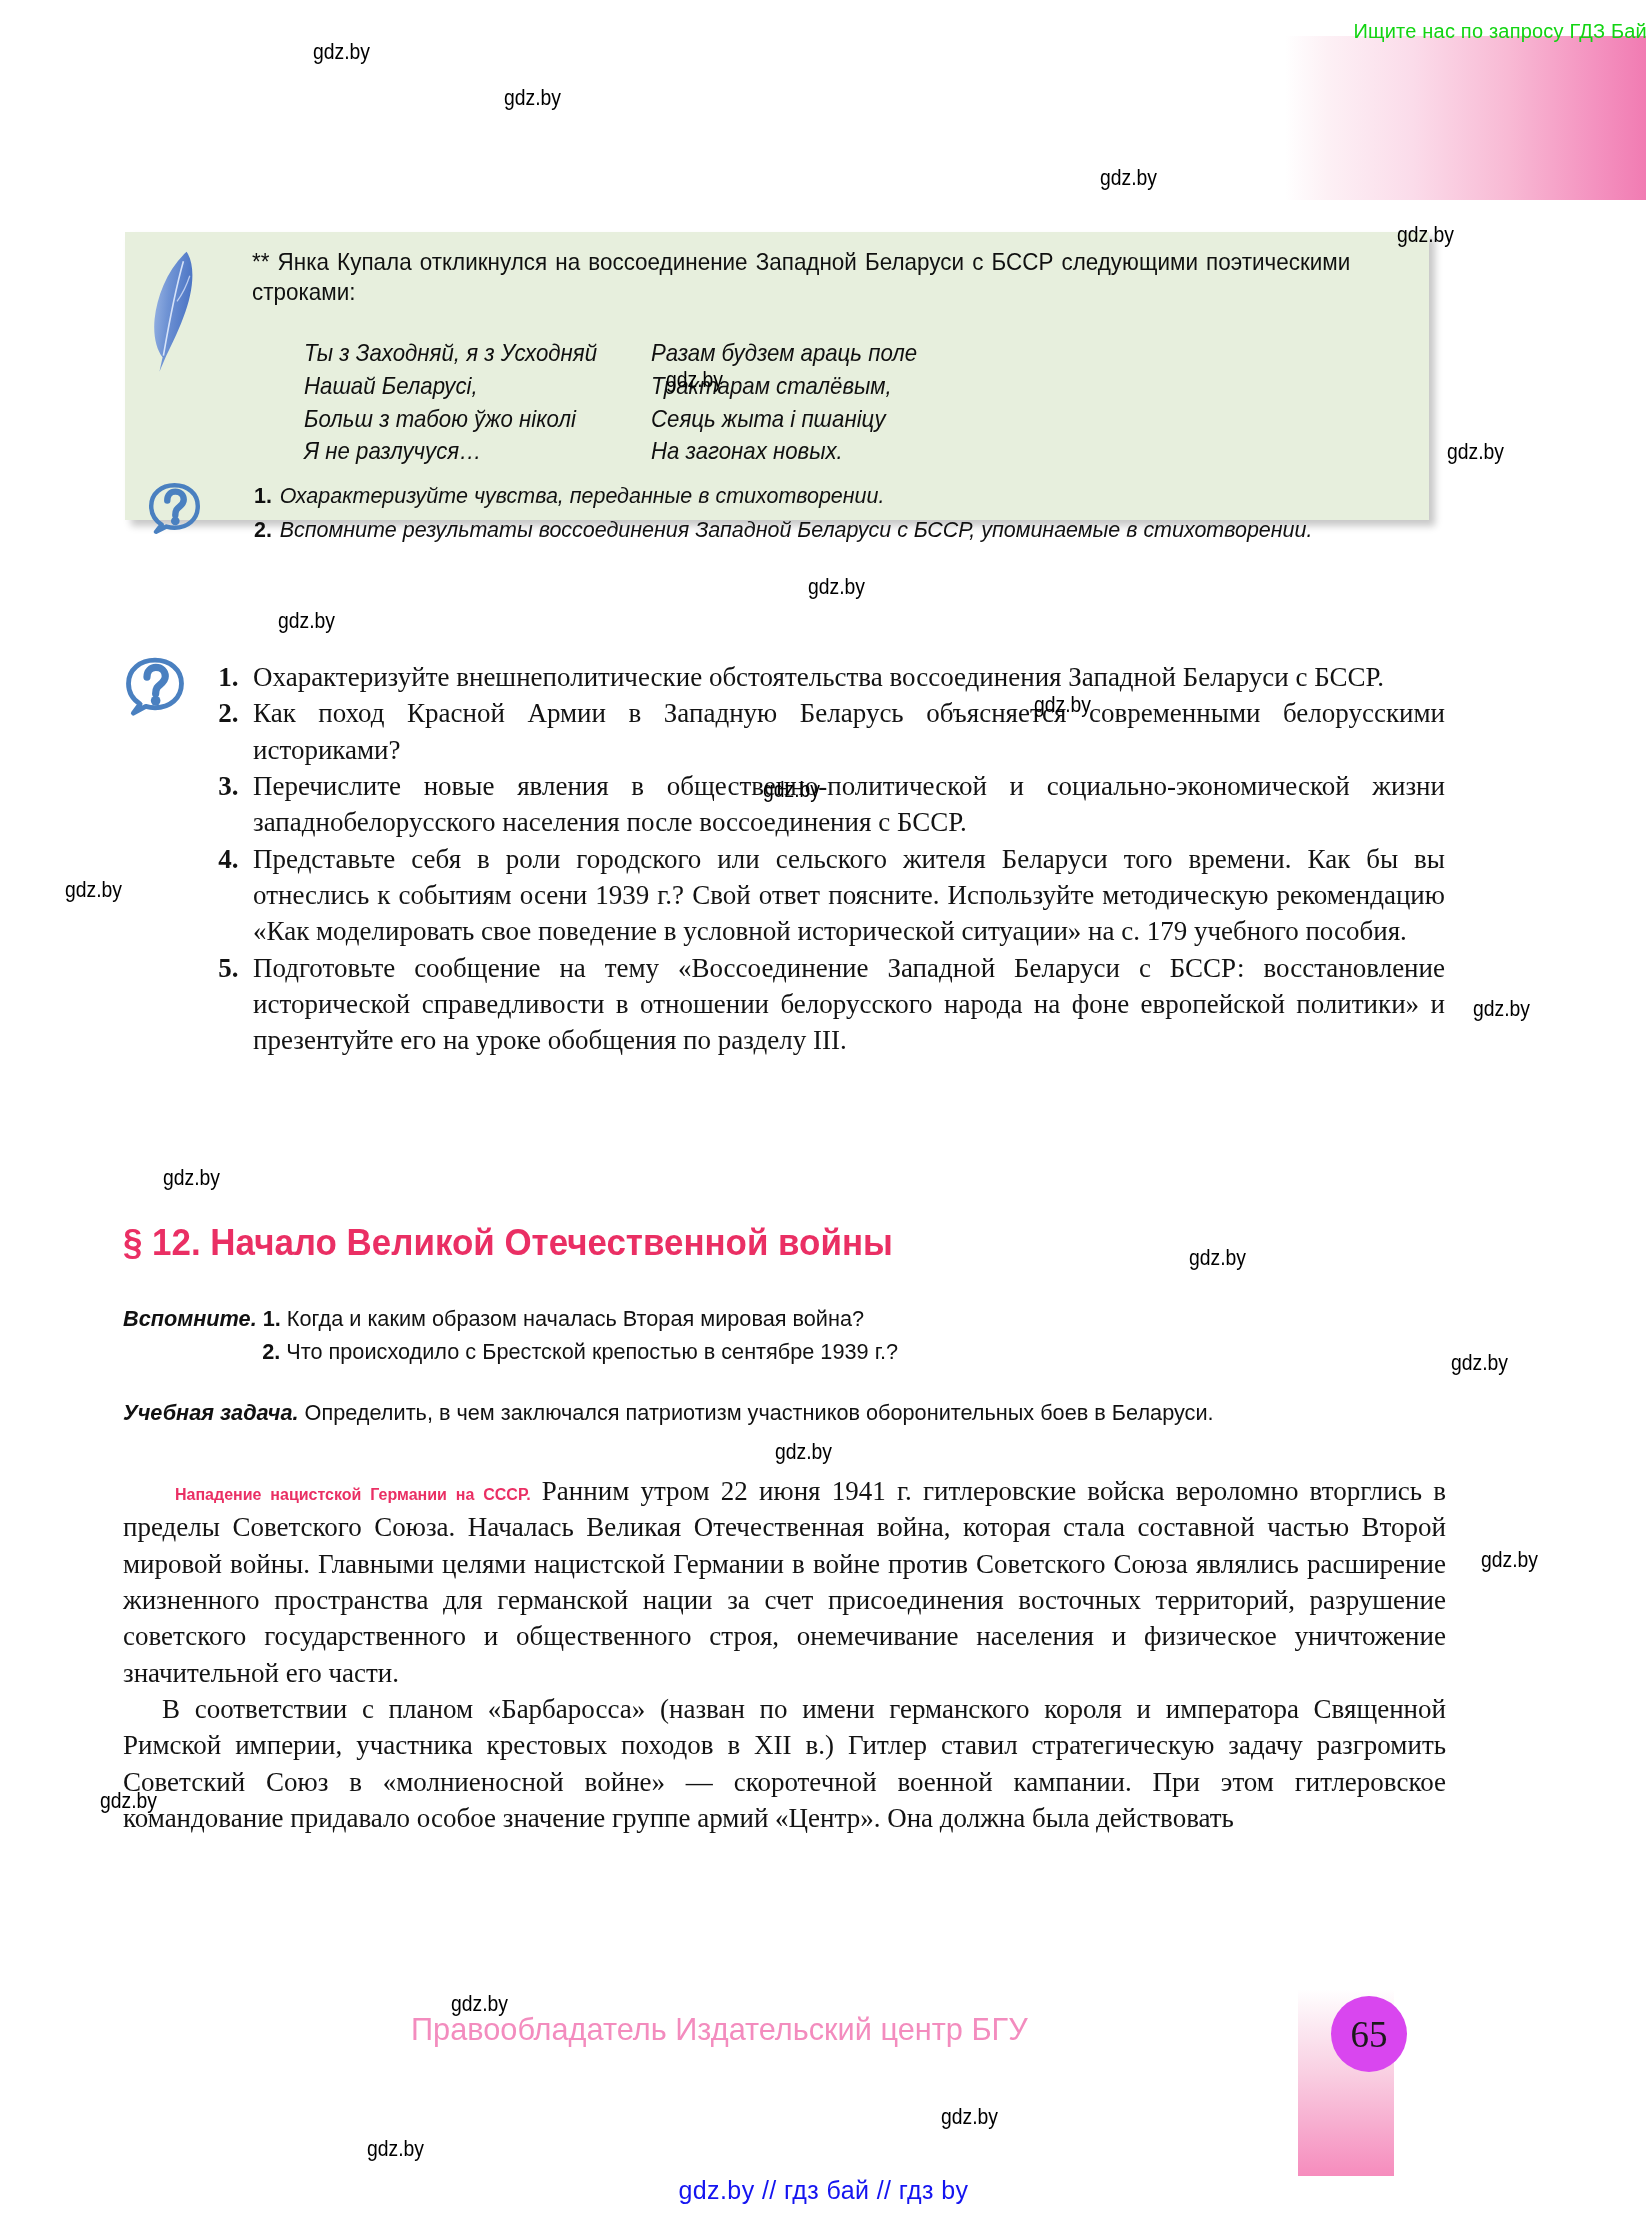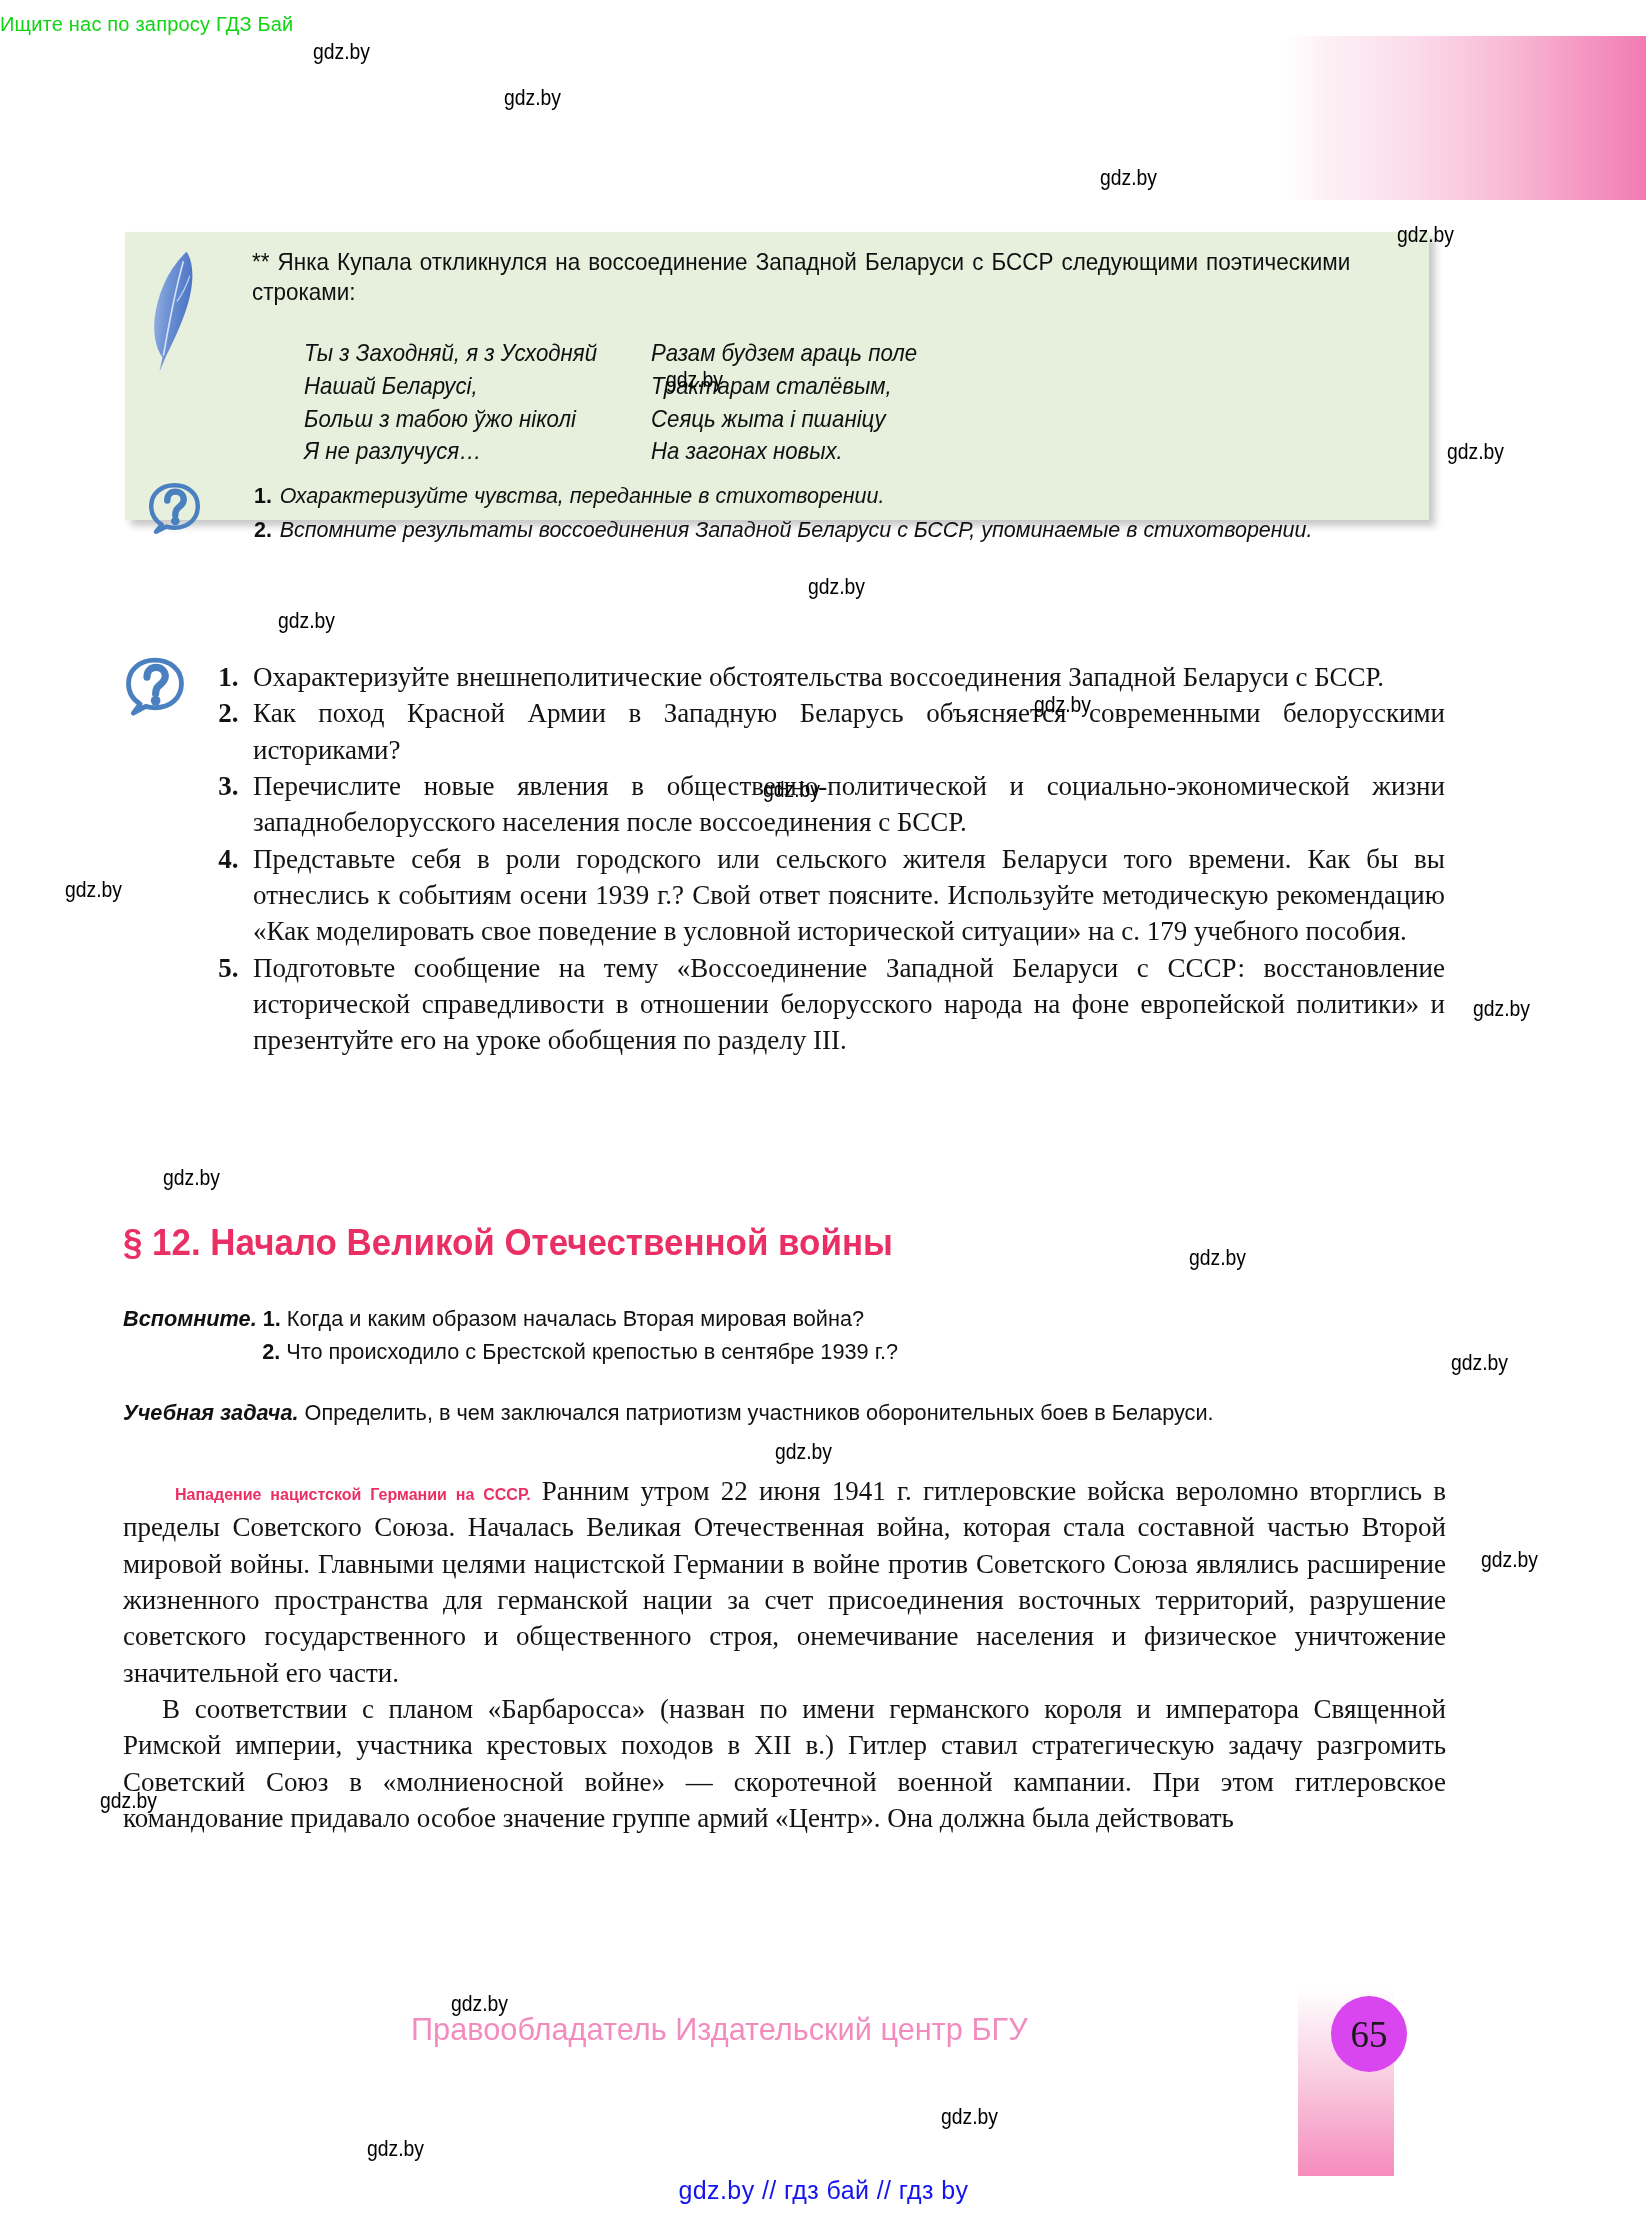--- a/index.html
+++ b/index.html
@@ -51,23 +51,23 @@
     font-family: "Liberation Serif", serif;
     font-size: 37px;
     color: #1a1a1a;
     line-height: 1;
   }
 
   
   .promo-line {
     position: absolute;
     left: 0;
-    top: 13px;
+    top: 20px;
     width: 1647px;
-    text-align: left;
+    text-align: right;
     font-family: "Liberation Sans", sans-serif;
     font-size: 20px;
     color: #12d412;
     letter-spacing: 0.2px;
   }
 
   
   .wm {
     position: absolute;
     font-family: "Liberation Sans", sans-serif;
@@ -362,21 +362,21 @@
     <div class="q-row">
       <div class="q-num">3.</div>
       <div class="q-txt">Перечислите новые явления в общественно-политической и социально-экономической жизни западнобелорусского населения после воссоединения с БССР.</div>
     </div>
     <div class="q-row">
       <div class="q-num">4.</div>
       <div class="q-txt">Представьте себя в роли городского или сельского жителя Беларуси того времени. Как бы вы отнеслись к событиям осени 1939 г.? Свой ответ поясните. Используйте методическую рекомендацию «Как моделировать свое поведение в условной исторической ситуации» на с. 179 учебного пособия.</div>
     </div>
     <div class="q-row">
       <div class="q-num">5.</div>
-      <div class="q-txt">Подготовьте сообщение на тему «Воссоединение Западной Беларуси с СССР: восстановление исторической справедливости в отношении белорусского народа на фоне европейской политики» и презентуйте его на уроке обобщения по разделу III.</div>
+      <div class="q-txt">Подготовьте сообщение на тему «Воссоединение Западной Беларуси с БССР: восстановление исторической справедливости в отношении белорусского народа на фоне европейской политики» и презентуйте его на уроке обобщения по разделу III.</div>
     </div>
   </div>
 
   <div class="section-heading">§ 12. Начало Великой Отечественной войны</div>
 
   <div class="recall">
     <div>
       <span class="lbl">Вспомните.</span>
       <span class="num">1.</span>
       <span>Когда и каким образом началась Вторая мировая война?</span>

